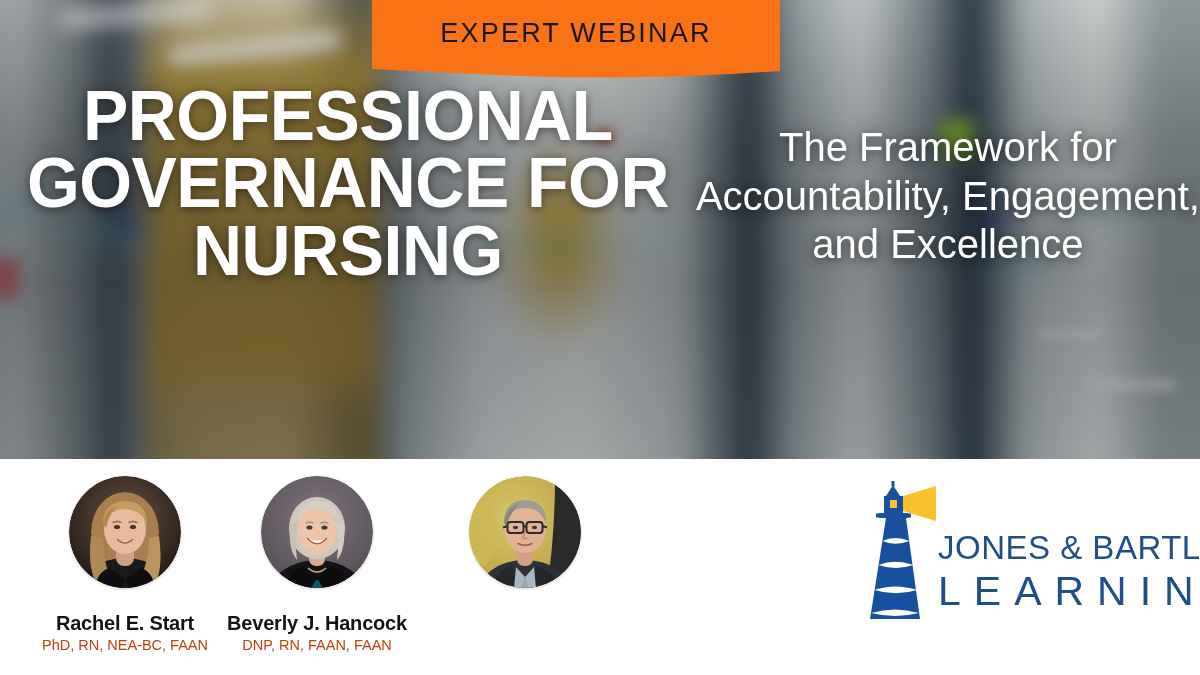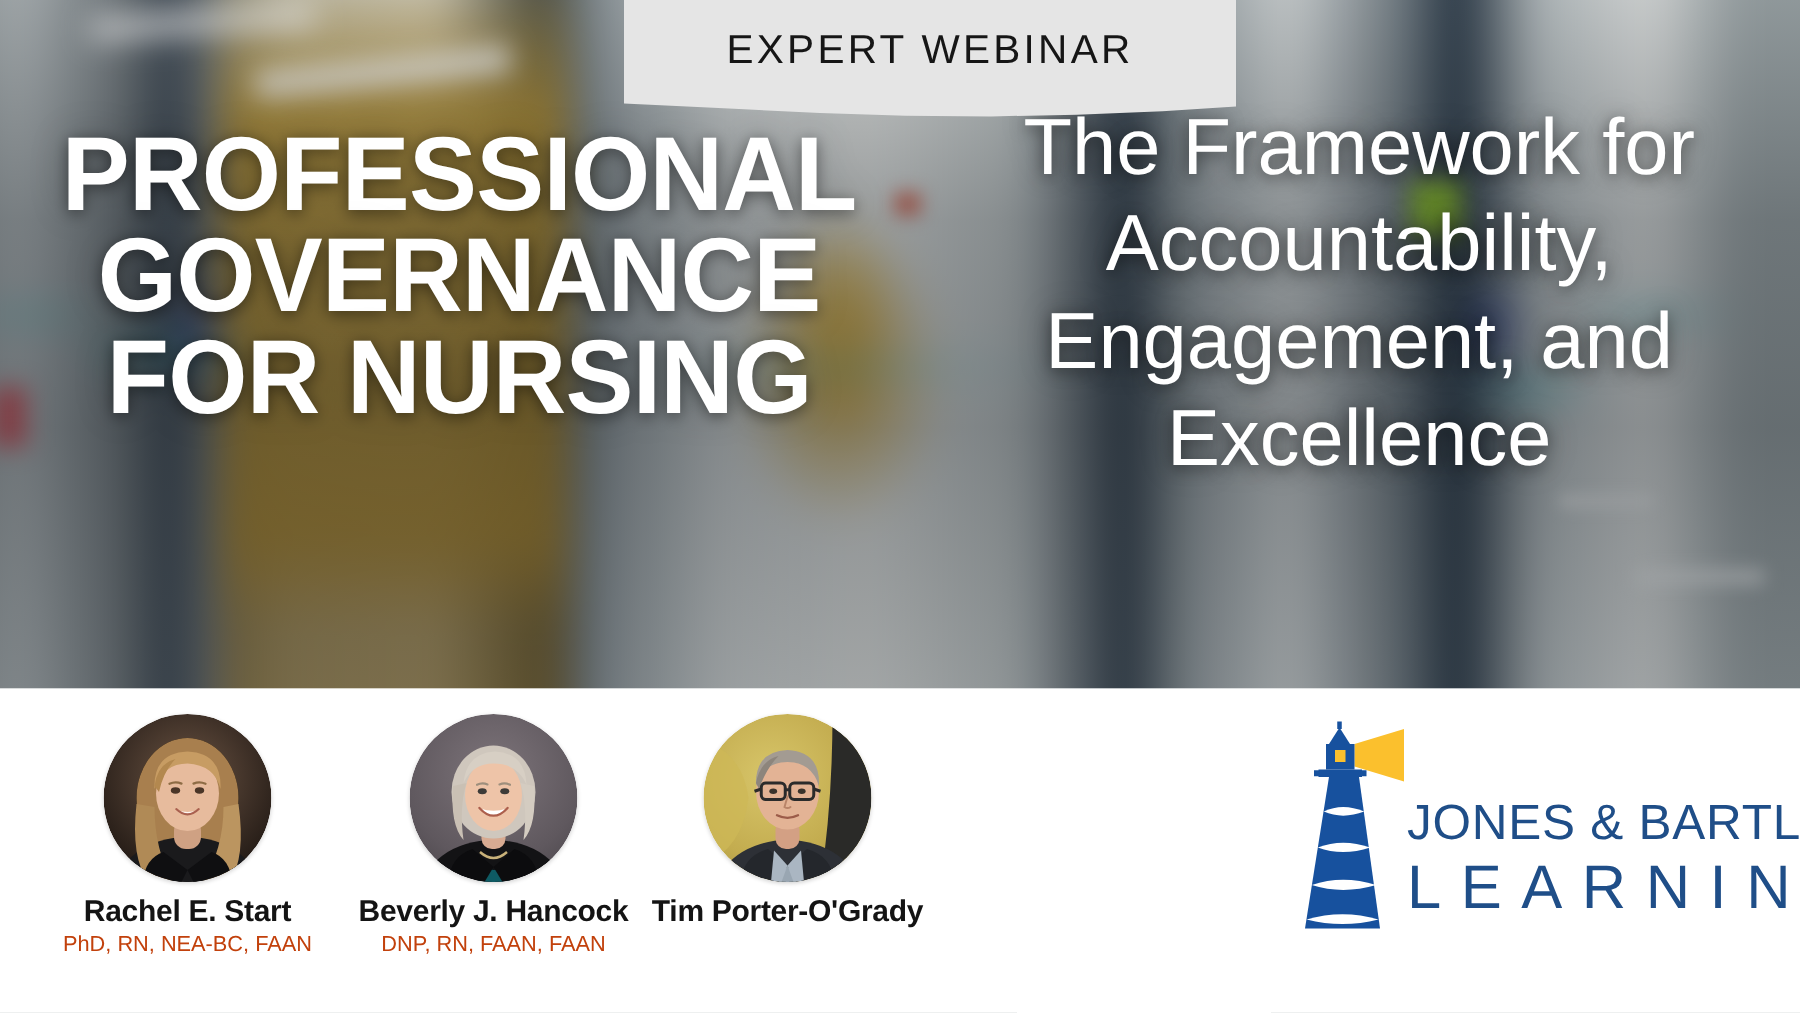--- a/index.html
+++ b/index.html
@@ -156,23 +156,23 @@
   .hero-scrim {
     position: absolute;
     inset: 0;
     background:
       linear-gradient(180deg, rgba(12,18,24,.12) 0%, rgba(12,18,24,.34) 32%, rgba(12,18,24,.40) 62%, rgba(12,18,24,.30) 100%);
   }
 
   
   .badge {
     position: absolute;
-    left: 416px; top: 0;
+    left: 372px; top: 0;
     width: 408px; height: 78px;
-    background: #e5e5e5;
+    background: #f97316;
     
     clip-path: polygon(
       0% 0%, 100% 0%, 100% 91%,
       88% 95%, 74% 98%, 60% 99.5%, 46% 99%,
       32% 96.5%, 18% 93%, 6% 90%, 0% 88.5%
     );
     display: flex;
     align-items: flex-start;
     justify-content: center;
     padding-top: 20px;
@@ -209,21 +209,21 @@
     letter-spacing: -0.5px;
     transform: scaleX(0.97);
     text-shadow: 0 2px 10px rgba(0,0,0,.45), 0 0 26px rgba(0,0,0,.22);
     margin: 0;
     max-width: 1020px;
     text-transform: uppercase;
   }
   .subtitle {
     font-family: "Liberation Sans", sans-serif;
     font-weight: 400;
-    font-size: 53px;
+    font-size: 40px;
     line-height: 1.22;
     color: #ffffff;
     text-align: center;
     margin: 24px 0 0 0;
     max-width: 860px;
     text-shadow: 0 2px 10px rgba(0,0,0,.5), 0 0 22px rgba(0,0,0,.25);
   }
 
   
   .footer {
@@ -239,36 +239,36 @@
     width: 830px; height: 216px;
   }
 
   .speaker {
     position: absolute;
     top: 17px;
     width: 250px;
     text-align: center;
   }
   .speaker-0 { left: 0px; }
-  .speaker-1 { left: 204px; }
+  .speaker-1 { left: 192px; }
   .speaker-2 { left: 400px; }
 
   .avatar {
     width: 112px;
     height: 112px;
     border-radius: 50%;
     margin: 0 auto;
     overflow: hidden;
     position: relative;
     box-shadow: 0 1px 3px rgba(0,0,0,.18);
   }
   .avatar svg { display: block; }
 
   .sp-name {
-    margin-top: 9px;
+    margin-top: 24px;
     font-family: "Liberation Sans", sans-serif;
     font-weight: 700;
     font-size: 20px;
     color: #141414;
     line-height: 1.1;
     letter-spacing: -0.2px;
     white-space: nowrap;
   }
   .sp-creds {
     margin-top: 3px;
@@ -489,21 +489,20 @@
               <path d="M56 55 L54 62 Q56 63.4 58 62" stroke="#b98468" stroke-width="1.3" fill="none" stroke-linecap="round"></path>
               <path d="M49 67.5 Q56 71 63 67.5" stroke="#9c5c49" stroke-width="1.6" fill="none" stroke-linecap="round"></path>
 
               <path d="M43 90 L56 101 L50 112 L25 112 Q26 95 43 90 Z" fill="#24272c"></path>
               <path d="M69 90 L56 101 L62 112 L87 112 Q86 95 69 90 Z" fill="#24272c"></path>
               <path d="M47 91 L56 101 L52 112 L45 112 Z" fill="#aab6c2"></path>
               <path d="M65 91 L56 101 L60 112 L67 112 Z" fill="#aab6c2"></path>
             </g>
           </svg>
         </div>
-        <div class="sp-name">Tim Porter-O'Grady</div>
       </div>
 
     </div>
 
     <div class="logo">
       <svg class="logo-mark" width="80" height="142" viewBox="0 0 80 142">
 
         <path d="M41 17 L74 7 L74 42 L41 32 Z" fill="#fbc02d"></path>
 
         <path d="M24 17 L31 6 L38 17 Z" fill="#17519e"></path>

